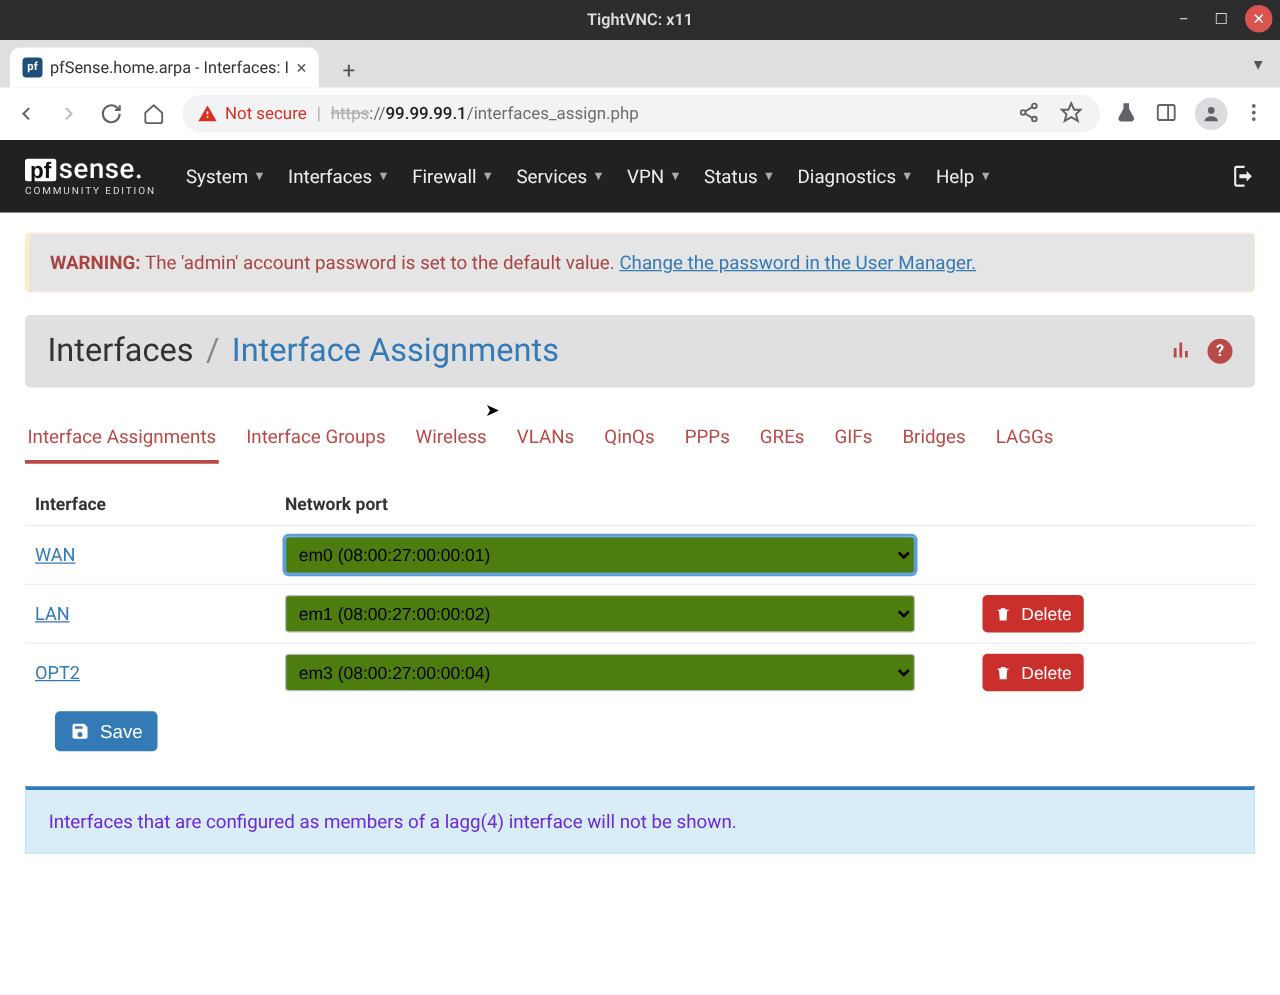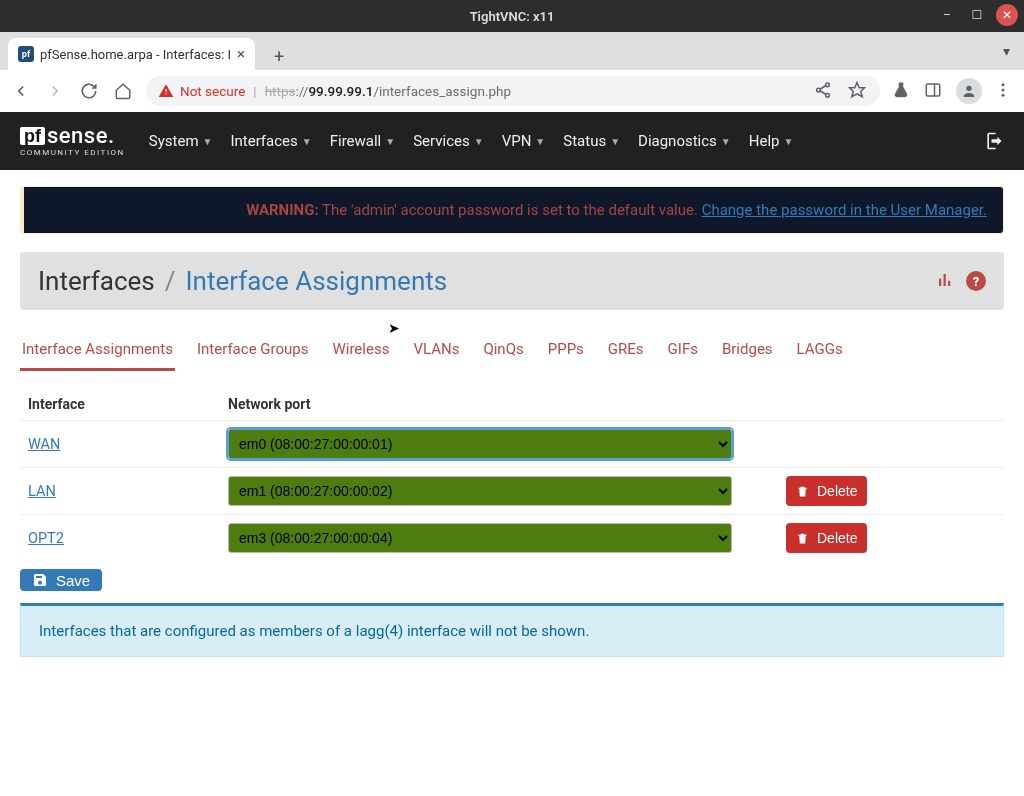--- a/index.html
+++ b/index.html
@@ -48,21 +48,21 @@
   .pf-logo .sub { font-size:8px; letter-spacing:1.5px; color:#ddd; margin-top:2px; }
   .pf-menu { display:flex; gap:18px; }
   .pf-menu-item { color:#eee; font-size:15px; display:flex; align-items:center; gap:4px; cursor:pointer;}
   .pf-menu-item .caret{ font-size:10px; color:#aaa;}
   .pf-logout { margin-left:auto; color:#eee; font-size:18px;}
 
   
   .content { padding: 16px 20px; }
 
   
-  .alert-warn { background:#0f172a; border:1px solid #faebcc; border-left:4px solid #faebcc; border-radius:4px; padding:14px 16px; color:#a94442; font-size:15px; margin-bottom:18px;text-align:right;}
+  .alert-warn { background:#e5e5e5; border:1px solid #faebcc; border-left:4px solid #faebcc; border-radius:4px; padding:14px 16px; color:#a94442; font-size:15px; margin-bottom:18px;}
   .alert-warn .lead { color:#a94442; font-weight:700; }
   .alert-warn .link { color:#337ab7; }
 
   
   .page-head { background:#e0e0e0; border-radius:4px; padding:14px 18px; display:flex; align-items:center; margin-bottom:24px;}
   .page-head h1 { font-size:26px; font-weight:400; color:#333; display:flex; gap:10px; align-items:center;}
   .page-head h1 .crumb { color:#333;}
   .page-head h1 .sep { color:#888;}
   .page-head h1 .current { color:#337ab7;}
   .page-head .icons { margin-left:auto; display:flex; gap:12px;}
@@ -79,25 +79,25 @@
   table.iface th { text-align:left; font-weight:700; color:#333; padding:8px 8px; font-size:14px;}
   table.iface td { padding:8px 8px; border-top:1px solid #eee; vertical-align:middle;}
   table.iface td.ifname a { color:#337ab7; font-size:14.5px;}
   table.iface select { width:100%; height:30px; font-size:14px; padding:2px 6px; border:1px solid #bbb; border-radius:3px; background:#4d7c0f;}
   table.iface select.focused { outline:2px solid #5b9dd9; border-color:#5b9dd9;}
   .col-if{ width:200px;}
   .col-port{ width:520px;}
   .col-act{ width:auto;}
   .btn-del { background:#c9302c; color:#fff; border:none; border-radius:4px; height:30px; padding:0 10px; display:inline-flex; align-items:center; gap:8px; font-size:14px; cursor:pointer;margin-left:38px;}
   .btn-del .trash{ font-size:13px;}
-  .btn-save { background:#337ab7; color:#fff; border:none; border-radius:4px; height:22px; padding:0 12px; display:inline-flex; align-items:center; gap:8px; font-size:15px; cursor:pointer; margin-top:8px;}
+  .btn-save { background:#337ab7; color:#fff; border:none; border-radius:4px; height:32px; padding:0 12px; display:inline-flex; align-items:center; gap:8px; font-size:15px; cursor:pointer; margin-top:8px;margin-left:24px;}
   .btn-save .disk{ font-size:15px;}
 
   
-  .info-box { background:#d9edf7; border:1px solid #bce8f1; border-top:3px solid #337ab7; border-radius:0; padding:16px 18px; margin-top:12px; color:#0369a1; font-size:15px;}
+  .info-box { background:#d9edf7; border:1px solid #bce8f1; border-top:3px solid #337ab7; border-radius:0; padding:16px 18px; margin-top:28px; color:#6d28d9; font-size:15px;}
   .info-box p { margin-bottom:18px;}
   .info-box p:last-child{margin-bottom:0;}
 
   .cursor{ position:absolute; left:388px; top:150px; font-size:14px; color:#000; pointer-events:none;}
 
   svg{display:block;}
 </style>
 </head>
 <body>
 

